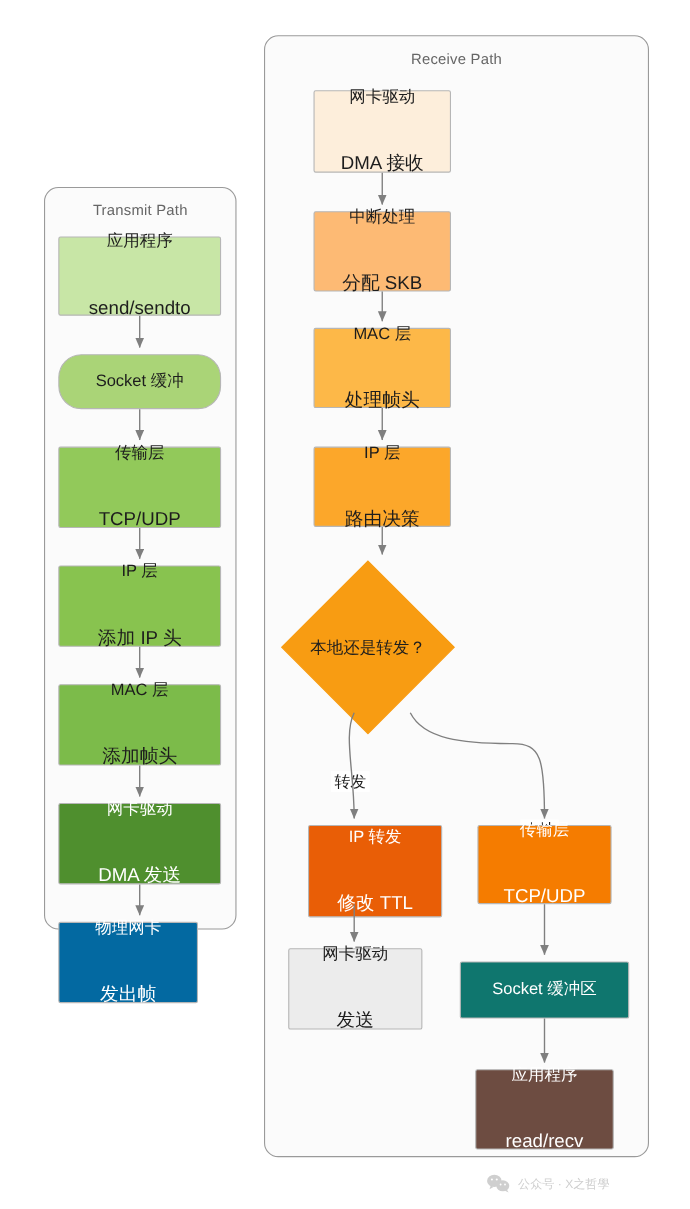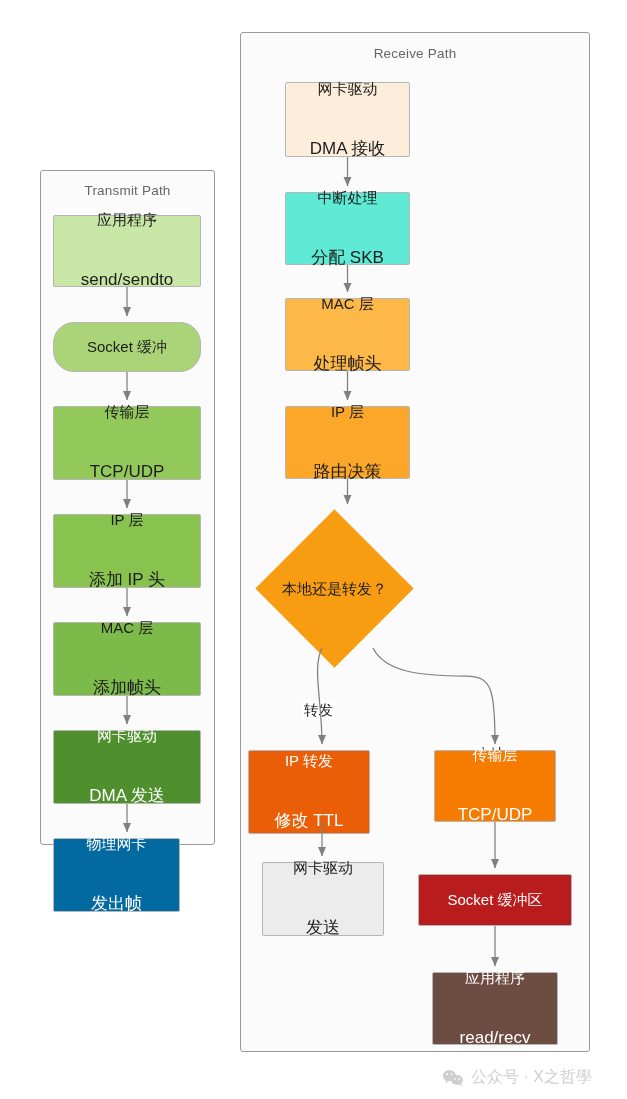--- a/index.html
+++ b/index.html
@@ -20,21 +20,21 @@
     left: 0; top: 0;
     width: 627px;
     height: 1099px;
   }
 
   
   .subgraph {
     position: absolute;
     background: #fbfbfb;
     border: 1.3px solid #9a9a9a;
-    border-radius: 3px;
+    border-radius: 13px;
     box-sizing: border-box;
   }
   .subgraph-title {
     position: absolute;
     width: 100%;
     text-align: center;
     color: #666666;
     font-size: 13.5px;
     letter-spacing: 0.2px;
   }
@@ -97,21 +97,21 @@
     pointer-events: none;
   }
 
   
   .watermark {
     position: absolute;
     display: flex;
     align-items: center;
     gap: 7px;
     color: #cfcfcf;
-    font-size: 16px;
+    font-size: 11px;
     white-space: nowrap;
   }
   .watermark svg { display: block; }
 </style>
 </head>
 <body>
 
 <div id="canvas">
 
   <div class="subgraph" style="left:40px; top:170px; width:175px; height:675px;">
@@ -154,21 +154,21 @@
 
   <div class="subgraph" style="left:240px; top:32px; width:350px; height:1020px;">
     <div class="subgraph-title" style="top:13px;">Receive Path</div>
   </div>
 
   <div class="node" style="left:285px; top:82px; width:125px; height:75px; background:#fdeedb;">
     <span class="l1">网卡驱动</span>
     <span class="l2">DMA 接收</span>
   </div>
 
-  <div class="node" style="left:285px; top:192px; width:125px; height:73px; background:#5eead4;">
+  <div class="node" style="left:285px; top:192px; width:125px; height:73px; background:#fdba74;">
     <span class="l1">中断处理</span>
     <span class="l2">分配 SKB</span>
   </div>
 
   <div class="node" style="left:285px; top:298px; width:125px; height:73px; background:#fdb848;">
     <span class="l1">MAC 层</span>
     <span class="l2">处理帧头</span>
   </div>
 
   <div class="node" style="left:285px; top:406px; width:125px; height:73px; background:#fca72a;">
@@ -179,36 +179,36 @@
   <div class="diamond-wrap" style="left:255px; top:509px; width:159px; height:159px;">
     <svg class="diamond-shape" viewBox="0 0 159 159">
       <polygon points="79.5,1.2 157.8,79.5 79.5,157.8 1.2,79.5" fill="#f89c12" stroke="#f89c12" stroke-width="1.2"></polygon>
     </svg>
     <div class="diamond-label" style="top:71px;">本地还是转发？</div>
   </div>
 
   <div class="edge-label" style="left:301px; top:701px;">转发</div>
   <div class="edge-label" style="left:473px; top:701px;margin-top:44px;">本地</div>
 
-  <div class="node" style="left:248px; top:750px; width:122px; height:84px; background:#e95e06; color:#ffffff;">
+  <div class="node" style="left:280px; top:750px; width:122px; height:84px; background:#e95e06; color:#ffffff;">
     <span class="l1">IP 转发</span>
     <span class="l2">修改 TTL</span>
   </div>
 
   <div class="node" style="left:262px; top:862px; width:122px; height:74px; background:#ececec;">
     <span class="l1">网卡驱动</span>
     <span class="l2">发送</span>
   </div>
 
   <div class="node" style="left:434px; top:750px; width:122px; height:72px; background:#f57c00; color:#ffffff;">
     <span class="l1">传输层</span>
     <span class="l2">TCP/UDP</span>
   </div>
 
-  <div class="node single" style="left:418px; top:874px; width:154px; height:52px; background:#b91c1c; color:#ffffff;align-items:center;">
+  <div class="node single" style="left:418px; top:874px; width:154px; height:52px; background:#0f766e; color:#ffffff;align-items:center;">
     <span class="l1">Socket 缓冲区</span>
   </div>
 
   <div class="node" style="left:432px; top:972px; width:126px; height:73px; background:#6d4c41; color:#ffffff;">
     <span class="l1">应用程序</span>
     <span class="l2">read/recv</span>
   </div>
 
   <svg id="arrows">
     <defs>

